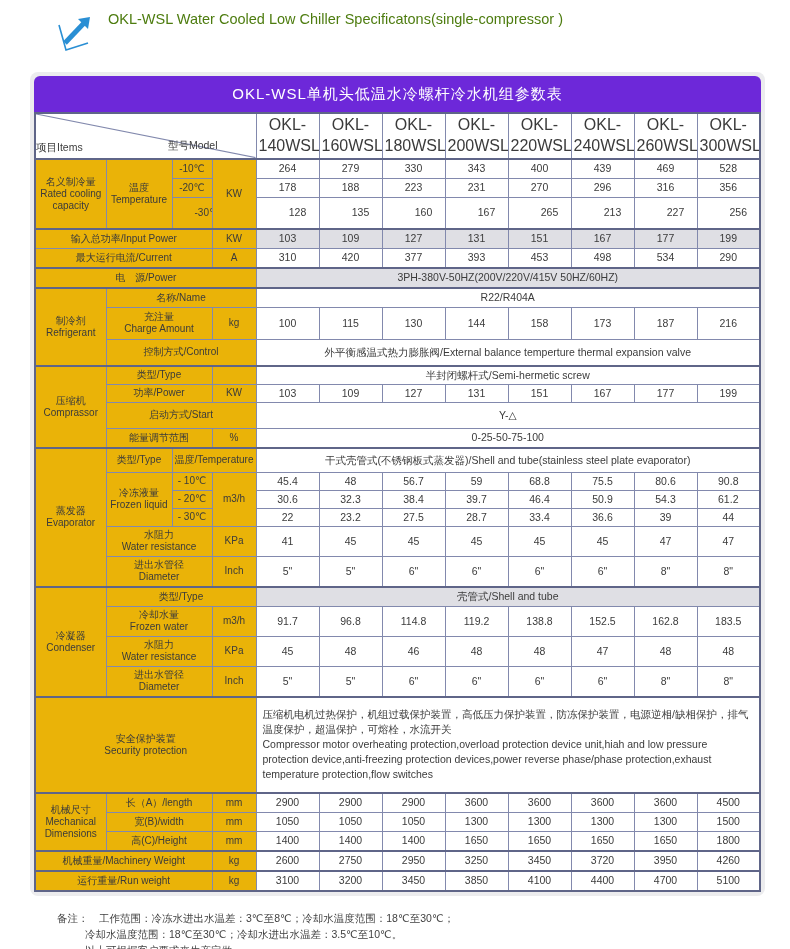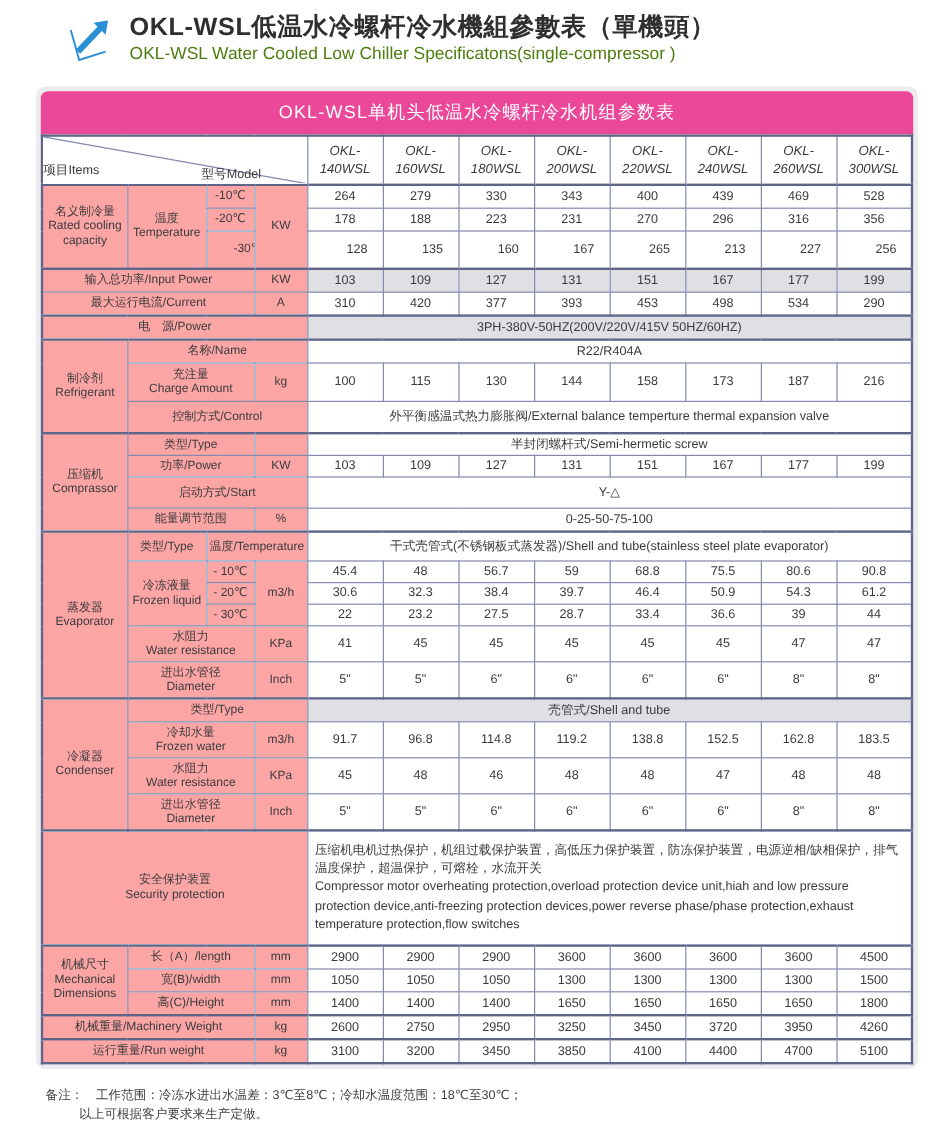--- a/index.html
+++ b/index.html
@@ -13,69 +13,68 @@
   
   .hdr{display:flex;align-items:flex-start;padding:10px 0 0 52px;}
   .hdr .logo{width:52px;height:46px;flex:0 0 auto;margin-top:2px;}
   .hdr .titles{margin-left:4px;}
   .t-zh{font-size:21px;font-weight:bold;color:#2f2f2f;letter-spacing:0.5px;line-height:1.25;}
   .t-en{font-size:14.5px;color:#4d7c0f;margin-top:1px;}
 
   
   .panel{margin:14px 25px 0 30px;background:#ececee;border-radius:8px;padding:4px;}
   .banner{
-    background:#ec4899;color:#ffffff;text-align:center;
+    background:#6d28d9;color:#ffffff;text-align:center;
     font-size:15px;letter-spacing:1px;height:36px;line-height:36px;
     border-radius:6px 6px 0 0;
   }
 
   
   table.spec{border-collapse:collapse;table-layout:fixed;width:725px;background:#ffffff;
     border:2px solid #5f6588;}
   td{
     border:1px solid #8289ad;
     text-align:center;vertical-align:middle;
     font-size:10.5px;line-height:1.2;padding:1px 2px;
     overflow:hidden;
   }
-  td.lab{background:#fca5a5;white-space:pre-line;font-size:10px;}
+  td.lab{background:#eab308;white-space:pre-line;font-size:10px;}
   td.val{background:#ffffff;}
   tr.gray td.val, td.grayspan{background:#dfdfe4;}
   td.sep, tr.sep td{border-top:2px solid #5f6588;}
   td.left{text-align:left;padding:3px 6px;margin-top:40px;}
 
   tr.r16 td{height:15px;} tr.r17 td{height:16px;} tr.r22 td{height:21px;}
   tr.r24 td{height:23px;} tr.r28 td{height:27px;} tr.r29 td{height:28px;padding-left:22px;}
   tr.r30 td{height:29px;} tr.r38 td{height:37px;} tr.r90 td{height:88px;}
 
   td.corner{position:relative;background:#ffffff;padding:0;}
   td.corner svg{position:absolute;left:0;top:0;width:100%;height:100%;}
   .corner .c-items{position:absolute;left:0;bottom:4px;font-size:10.5px;}
   .corner .c-model{position:absolute;right:38px;top:25px;font-size:10.5px;}
-  td.model{white-space:pre-line;font-size:11px;line-height:1.3;font-style:italic;}
+  td.model{white-space:pre-line;font-size:16px;line-height:1.3;}
 
   .sec-zh,.sec-en{font-size:10.5px;line-height:1.45;text-align:left;}
 
   
   .notes{margin:14px 0 0 38px;font-size:10.5px;line-height:1.55;color:#3f3f3f;}
-  .notes div{white-space:pre;}
+  .notes div{white-space:pre;margin-left:19px;}
   .ind-zh{padding-left:28px;}
 </style>
 </head>
 <body>
 <div class="page">
 
   <div class="hdr">
     <svg class="logo" viewBox="0 0 52 46">
       <path d="M13 31 L33 10" stroke="#2a8fd4" stroke-width="5" fill="none"></path>
       <path d="M26 7 L38 5 L36 17 Z" fill="#2a8fd4"></path>
       <path d="M7 13 L14 38 L36 31" stroke="#2a8fd4" stroke-width="1.6" fill="none"></path>
     </svg>
     <div class="titles">
-      <div class="t-zh">OKL-WSL低温水冷螺杆冷水機組參數表（單機頭）</div>
       <div class="t-en">OKL-WSL Water Cooled Low Chiller Specificatons(single-compressor )</div>
     </div>
   </div>
 
   <div class="panel">
     <div class="banner">OKL-WSL单机头低温水冷螺杆冷水机组参数表</div>
 
     <table class="spec">
       <colgroup>
         <col style="width:71px">
@@ -424,17 +423,18 @@
             <td class="val">4400</td>
             <td class="val">4700</td>
             <td class="val">5100</td>
       </tr>
     </tbody>
       </table>
   </div>
 
   <div class="notes">
     <div>备注：　工作范围：冷冻水进出水温差：3℃至8℃；冷却水温度范围：18℃至30℃；</div>
+    <div class="ind-zh">冷却水温度范围：18℃至30℃；冷却水进出水温差：3.5℃至10℃。</div>
     <div class="ind-zh">以上可根据客户要求来生产定做。</div>
 
   </div>
 
 </div>
 
 </body></html>

